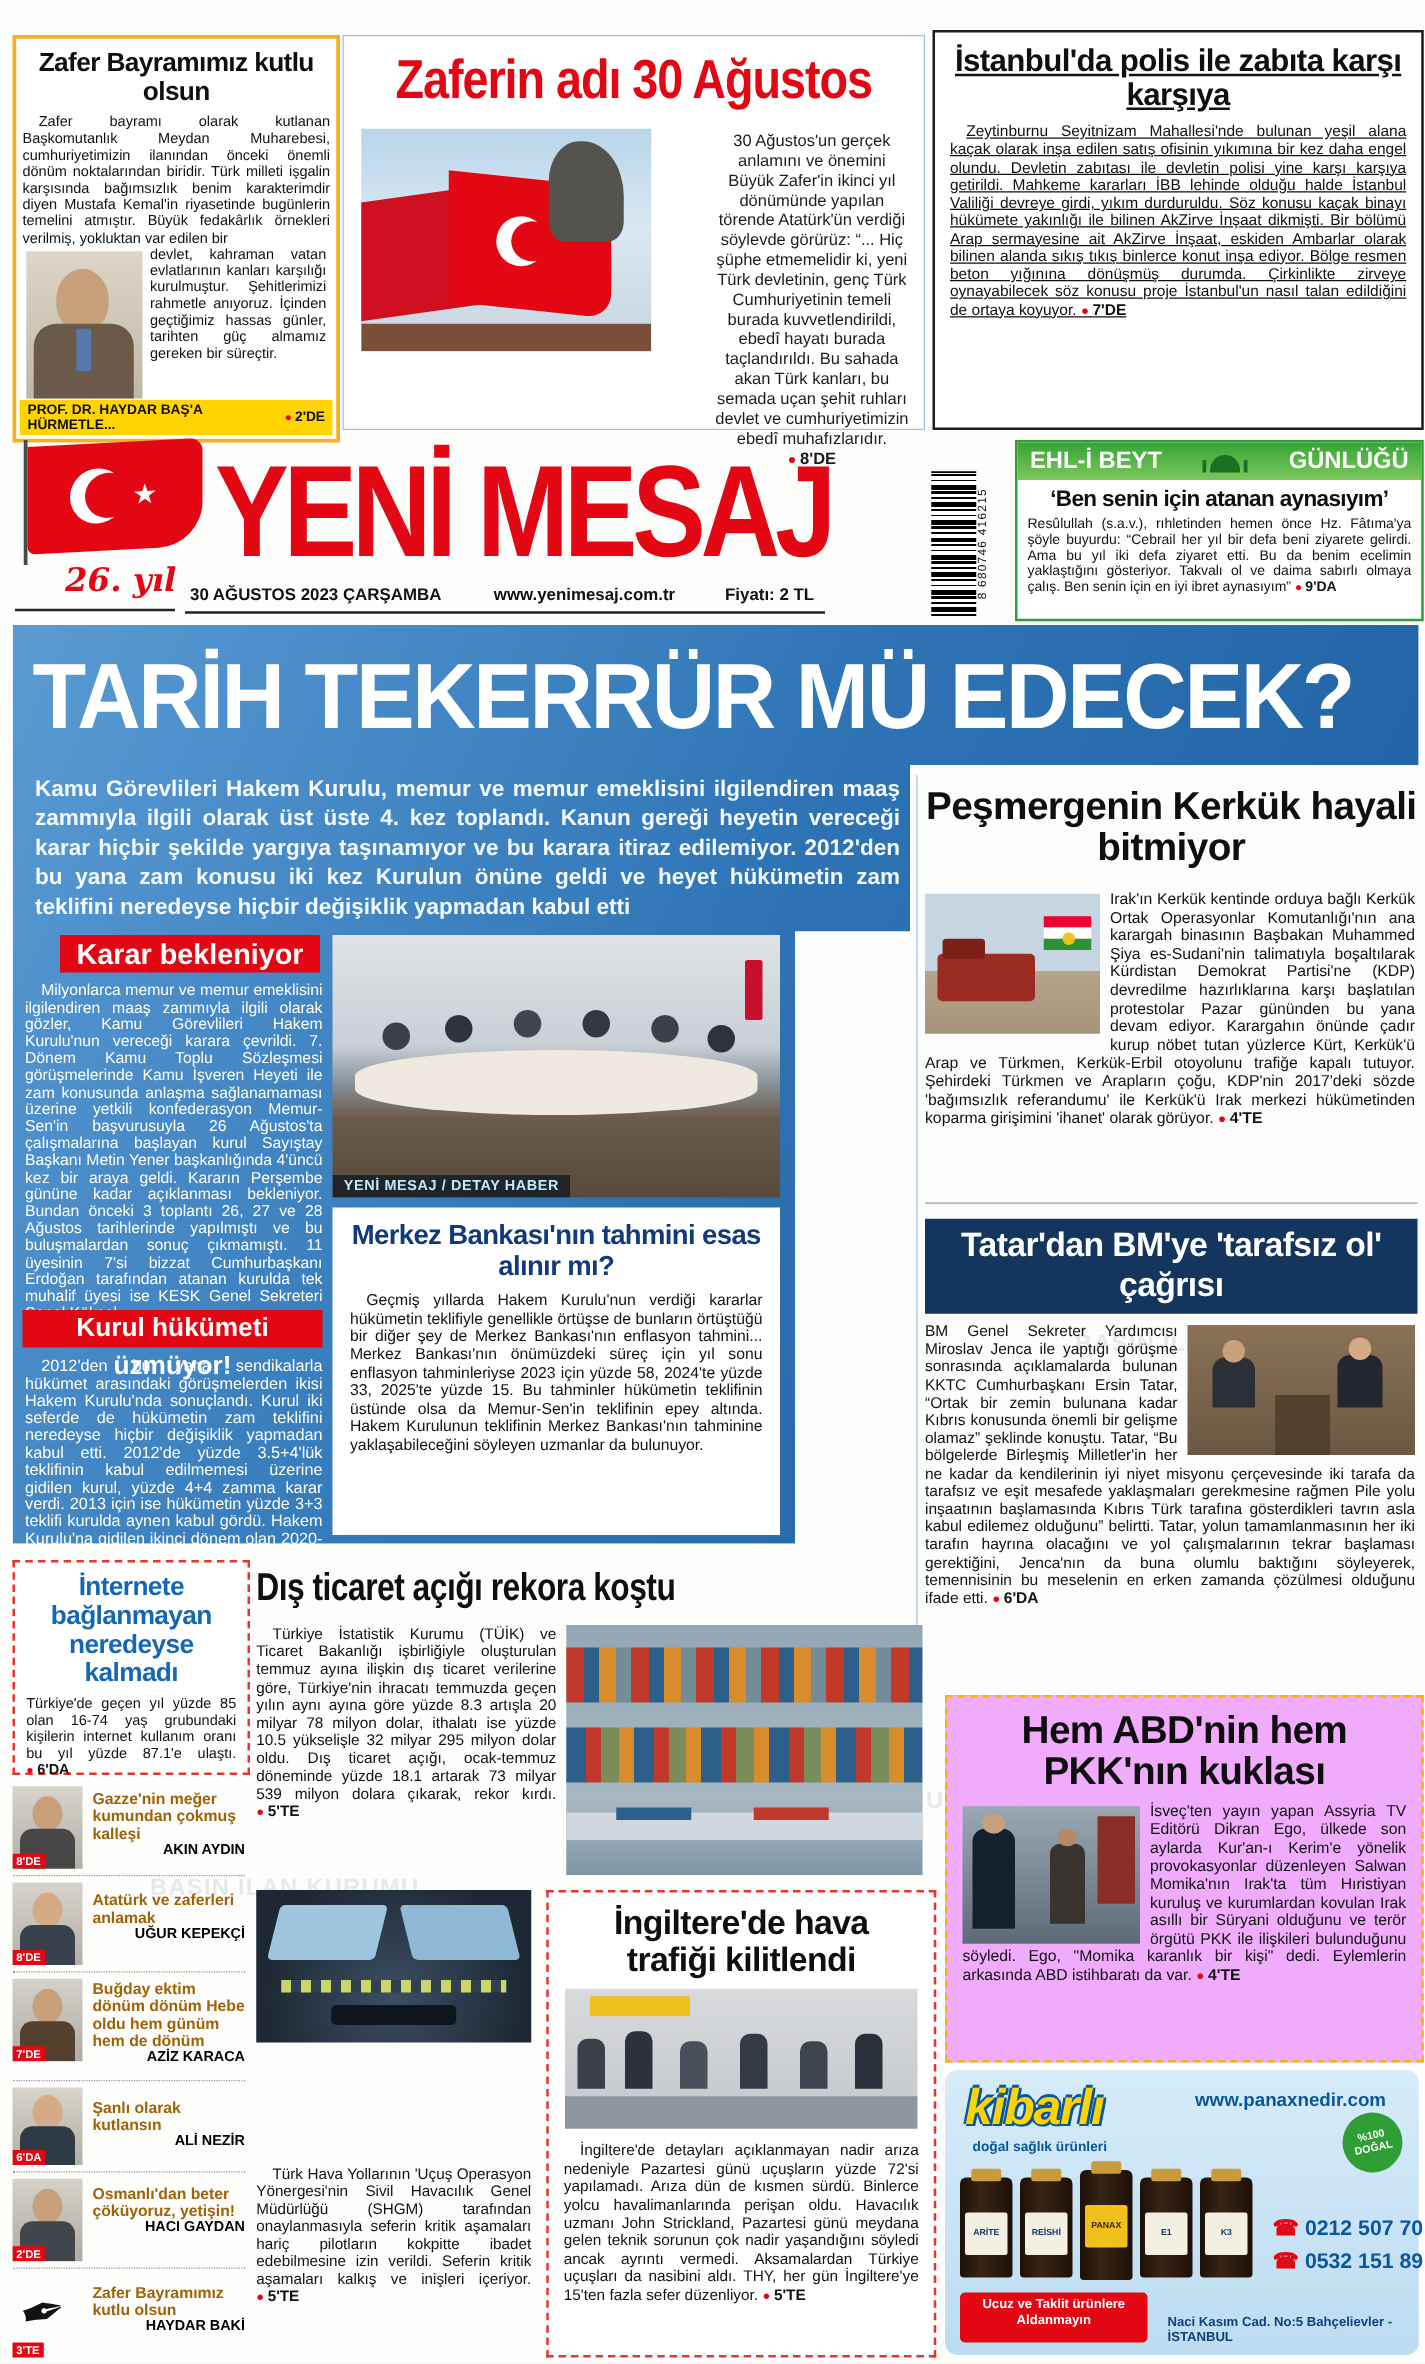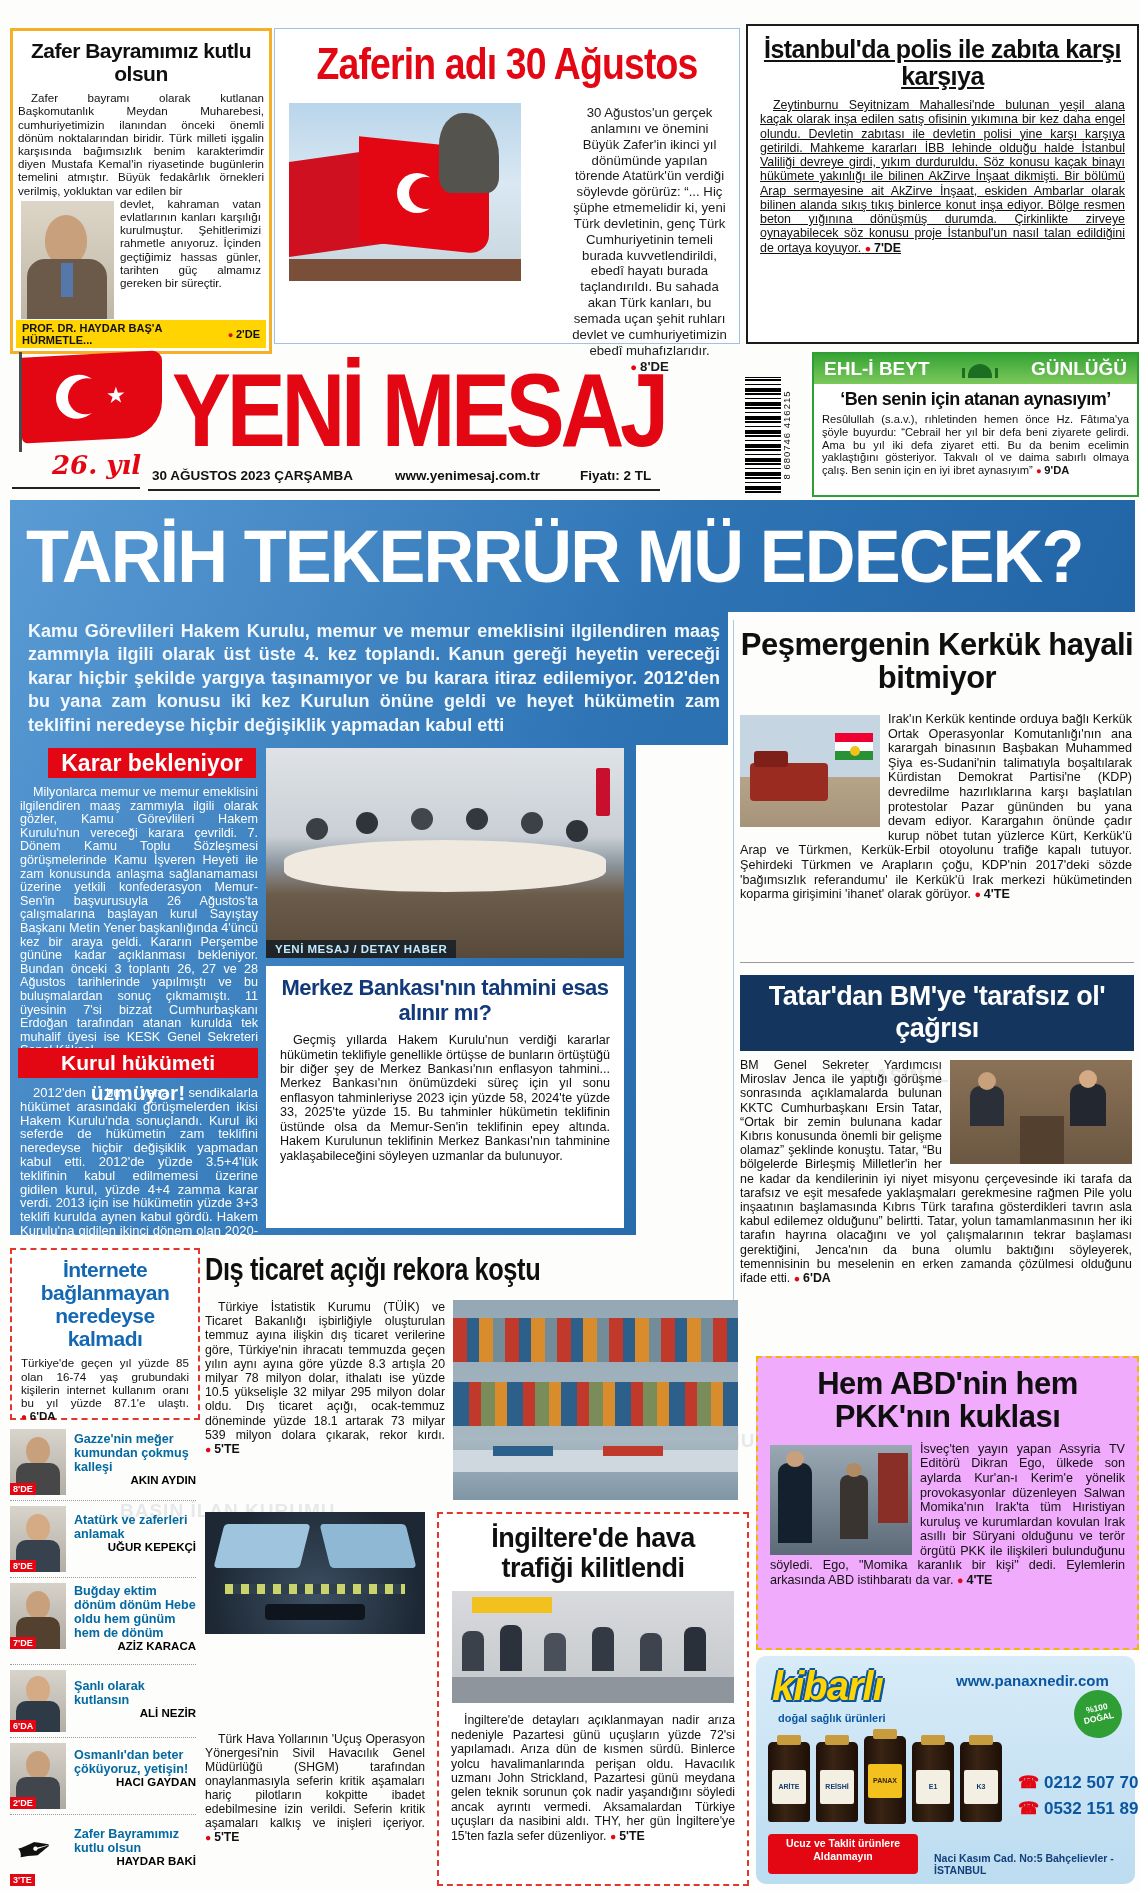--- a/index.html
+++ b/index.html
@@ -42,21 +42,21 @@
   .caption-bar{position:absolute;left:0;bottom:0;background:rgba(15,25,35,.78);color:#bfe9ff;
                font-size:11.5px;font-weight:bold;padding:3px 9px;letter-spacing:.5px;}
   .navybar{background:#14365e;color:#fff;font-weight:bold;text-align:center;letter-spacing:-.5px;}
   .logo{font-weight:bold;color:#e30613;font-size:104px;letter-spacing:-5px;white-space:nowrap;
         transform:scaleX(.85);transform-origin:0 50%;line-height:1;}
   .yr{font-family:"DejaVu Serif",serif;font-style:italic;font-weight:bold;color:#e30613;font-size:26px;}
   .mast-info{font-size:13.5px;font-weight:bold;color:#111;white-space:nowrap;}
   .greenhead{background:linear-gradient(180deg,#36a435,#7cc85c);color:#fff;font-weight:bold;
              display:flex;align-items:center;justify-content:space-between;padding:0 10px;height:30px;font-size:19px;}
   .author-item{position:relative;border-top:1px dotted #9a9a9a;}
-  .a-title{font-size:12.6px;line-height:1.12;font-weight:bold;color:#0369a1;}
+  .a-title{font-size:12.6px;line-height:1.12;font-weight:bold;color:#a16207;}
   .a-name{font-size:11.5px;font-weight:bold;color:#000;text-align:right;}
   .badge{position:absolute;left:0;bottom:0;background:#e30613;color:#fff;font-size:9px;
          font-weight:bold;padding:1px 3px;}
   .bottle{position:absolute;width:42px;height:80px;background:linear-gradient(90deg,#1d1008,#3a2414 40%,#1d1008);
           border-radius:5px 5px 3px 3px;}
   .bottle .cap{position:absolute;left:9px;top:-7px;width:24px;height:10px;background:#c89b3c;border-radius:2px;}
   .bottle .lab{position:absolute;left:4px;top:28px;width:34px;height:34px;background:#f3efe2;border-radius:2px;
                font-size:7px;font-weight:bold;color:#143a6e;text-align:center;line-height:34px;overflow:hidden;}
   .phone{font-size:17px;font-weight:bold;color:#0a57a0;white-space:nowrap;}
   .rule{position:absolute;background:#222;}

